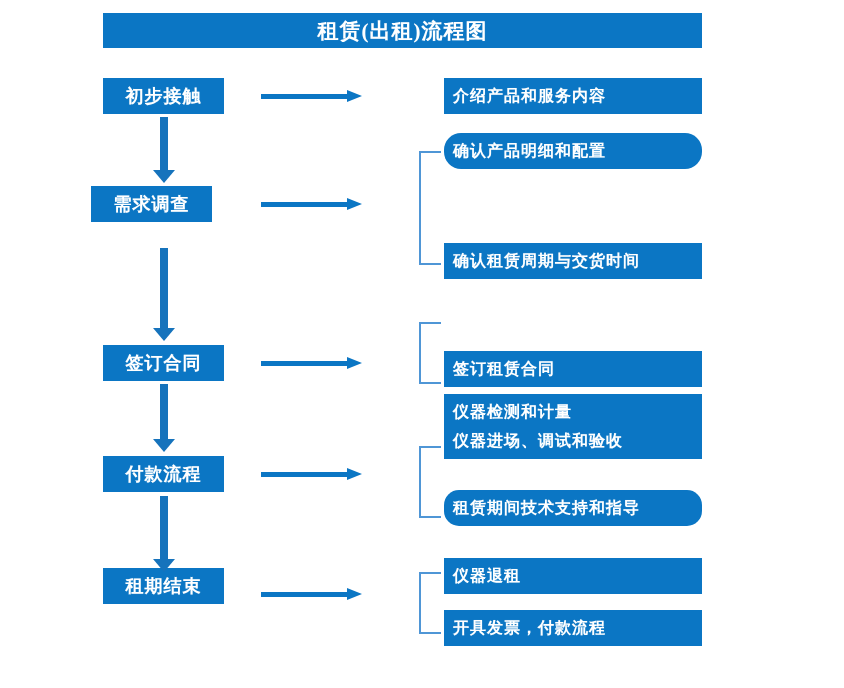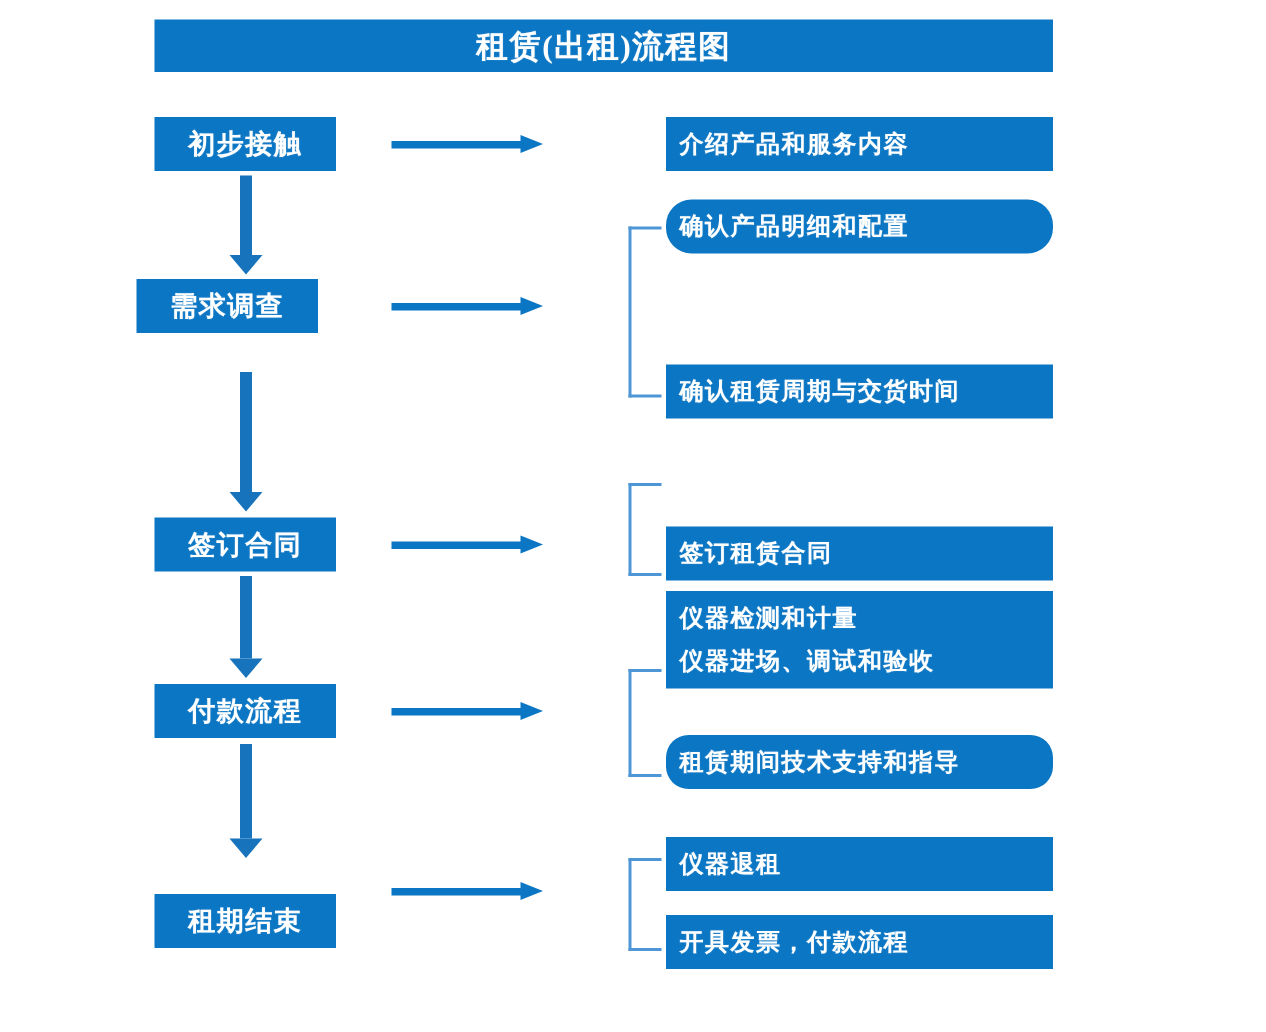--- a/index.html
+++ b/index.html
@@ -116,21 +116,21 @@
   <div class="box title-bar">租赁(出租)流程图</div>
 
   <div class="box stage-box" style="left:103px; top:78px;">初步接触</div>
 
   <div class="box stage-box" style="left:91px; top:186px;">需求调查</div>
 
   <div class="box stage-box" style="left:103px; top:345px;">签订合同</div>
 
   <div class="box stage-box" style="left:103px; top:456px;">付款流程</div>
 
-  <div class="box stage-box" style="left:103px; top:596px;">租期结束</div>
+  <div class="box stage-box" style="left:103px; top:568px;">租期结束</div>
 
   <div class="v-arrow" style="left:153px; top:117px; height:66px;">
     <div class="shaft" style="height:53px;"></div>
     <div class="head" style="top:53px;"></div>
   </div>
 
   <div class="v-arrow" style="left:153px; top:248px; height:93px;">
     <div class="shaft" style="height:80px;"></div>
     <div class="head" style="top:80px;"></div>
   </div>

